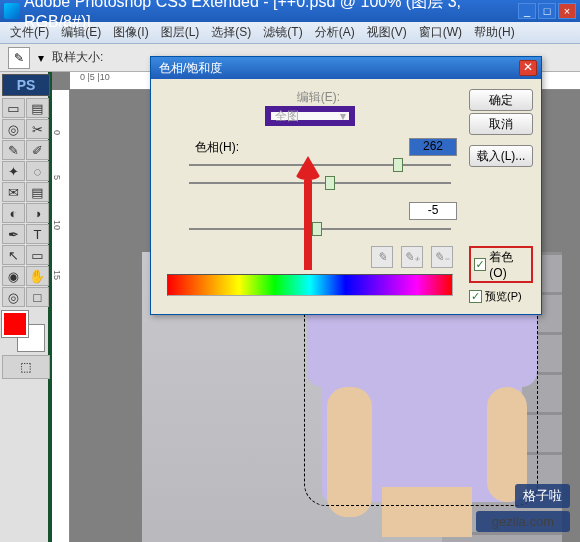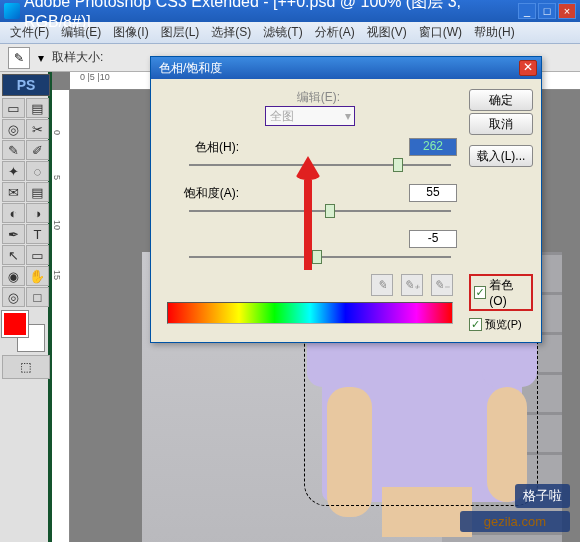--- a/index.html
+++ b/index.html
@@ -52,27 +52,27 @@
 .dialog { position: absolute; top: 56px; left: 150px; width: 392px; background: #ece9d8; border: 1px solid #0053a6; box-shadow: 2px 2px 6px rgba(0,0,0,0.3); z-index: 10; }
 .dialog-title { background: linear-gradient(#3b8ae0, #1e5cb8); color: #fff; height: 22px; display: flex; align-items: center; padding: 0 4px; }
 .dialog-title span { flex: 1; padding-left: 4px; }
 .dialog-close { width: 18px; height: 16px; background: #e04030; border: 1px solid #a02818; text-align: center; line-height: 13px; color: #fff; border-radius: 2px; }
 .dialog-body { display: flex; padding: 10px 8px; }
 .dialog-left { flex: 1; }
 .dialog-right { width: 72px; display: flex; flex-direction: column; gap: 2px; padding-left: 8px; }
 
 .edit-row { display: flex; align-items: center; margin-bottom: 12px; flex-direction: column; }
 .edit-label { width: 60px; text-align: right; color: #888; }
-.edit-select { width: 90px; height: 20px; border: 1px solid #4c1d95; background: #f8f8f8; color: #aaa; padding-left: 4px; display: inline-flex; align-items: center; justify-content: space-between; }
+.edit-select { width: 90px; height: 20px; border: 6px solid #4c1d95; background: #f8f8f8; color: #aaa; padding-left: 4px; display: inline-flex; align-items: center; justify-content: space-between; }
 .edit-select::after { content: "▾"; color: #aaa; padding-right: 3px; }
 
 .slider-row { display: flex; align-items: center; margin: 12px 0 4px; }
 .slider-label { width: 90px; text-align: right; padding-right: 10px; }
 .slider-val { width: 48px; height: 18px; border: 1px solid #888; background: #fff; text-align: center; font-size: 12px; margin-left: auto; margin-right: 4px; }
-.slider-val.sel { background: #316ac5; color: #86efac; }
+.slider-val.sel { background: #316ac5; color: #000000; }
 .slider-track { height: 12px; position: relative; margin: 0 10px 6px 30px; }
 .slider-track .line { position: absolute; top: 4px; left: 0; right: 0; height: 2px; background: #888; }
 .slider-track .thumb { position: absolute; top: -2px; width: 10px; height: 14px; background: #d8f0d0; border: 1px solid #5a8050; }
 
 .eyedroppers { display:flex; gap:8px; justify-content:flex-end; margin: 10px 8px 6px 0; }
 .eyedrop { width:22px; height:22px; border:1px solid #aaa; background:#e8e8e8; color:#888; display:flex; align-items:center; justify-content:center; font-style: italic; }
 
 .spectrum { height: 22px; margin: 4px 8px 8px; border: 1px inset #aaa; background: linear-gradient(90deg, red, #ff8000, yellow, lime, cyan, blue, #8000ff, magenta, red); position: relative; }
 .spectrum::before, .spectrum::after { content:""; position:absolute; left:0; right:0; height:4px; }
 .spectrum::before { top:0; background: linear-gradient(90deg, red, #ff8000, yellow, lime, cyan, blue, #8000ff, magenta, red); }
@@ -81,21 +81,21 @@
 .dialog-right .spacer { height: 6px; }
 .chk-row { display:flex; align-items:center; gap:3px; margin-top:4px; white-space:nowrap; font-size:11px; }
 .chk { width:13px; height:13px; border:1px solid #5a8050; background:#fff; display:inline-flex; align-items:center; justify-content:center; color:#2a7a2a; font-size:11px; }
 .highlight-box { border: 2px solid #d02020; padding: 1px 3px; display: inline-flex; align-items: center; gap: 3px; }
 
 .arrow-up { position:absolute; top:156px; left:294px; z-index:20; pointer-events:none; }
 .arrow-up .shaft { width:8px; height:90px; background:#e02020; margin:0 auto; }
 .arrow-up .head { width:0; height:0; border-left:14px solid transparent; border-right:14px solid transparent; border-bottom:24px solid #e02020; margin:0 auto; }
 
 .watermark1 { position:absolute; bottom:34px; right:10px; background:rgba(30,60,120,0.85); color:#fff; padding:3px 8px; font-size:13px; border-radius:3px; z-index:30; }
-.watermark2 { position:absolute; bottom:10px; right:10px; background:rgba(30,60,120,0.85); color:#a16207; padding:3px 24px; font-size:13px; border-radius:3px; z-index:30;margin-left:20px; }
+.watermark2 { position:absolute; bottom:10px; right:10px; background:rgba(30,60,120,0.85); color:#404040; padding:3px 16px; font-size:13px; border-radius:3px; z-index:30;margin-left:20px; }
 </style>
 </head>
 <body>
 
 <div class="titlebar">
   <div class="icon"></div>
   <div class="title">
     <span>Adobe Photoshop CS3 Extended</span>
     <span> - </span>
     <span>[++0.psd @ 100% (图层 3, RGB/8#)]</span>
@@ -204,24 +204,20 @@
 
       <div class="slider-row">
         <div class="slider-label">色相(H):</div>
         <div class="slider-val sel">262</div>
       </div>
       <div class="slider-track">
         <div class="line"></div>
           <div class="thumb" style="left:78%"></div>
       </div>
 
-      <div class="slider-row">
-        <div class="slider-label">饱和度(A):</div>
-        <div class="slider-val">55</div>
-      </div>
       <div class="slider-track">
         <div class="line"></div>
           <div class="thumb" style="left:52%"></div>
       </div>
 
       <div class="slider-row">
         <div class="slider-val">-5</div>
       </div>
       <div class="slider-track">
         <div class="line"></div>

